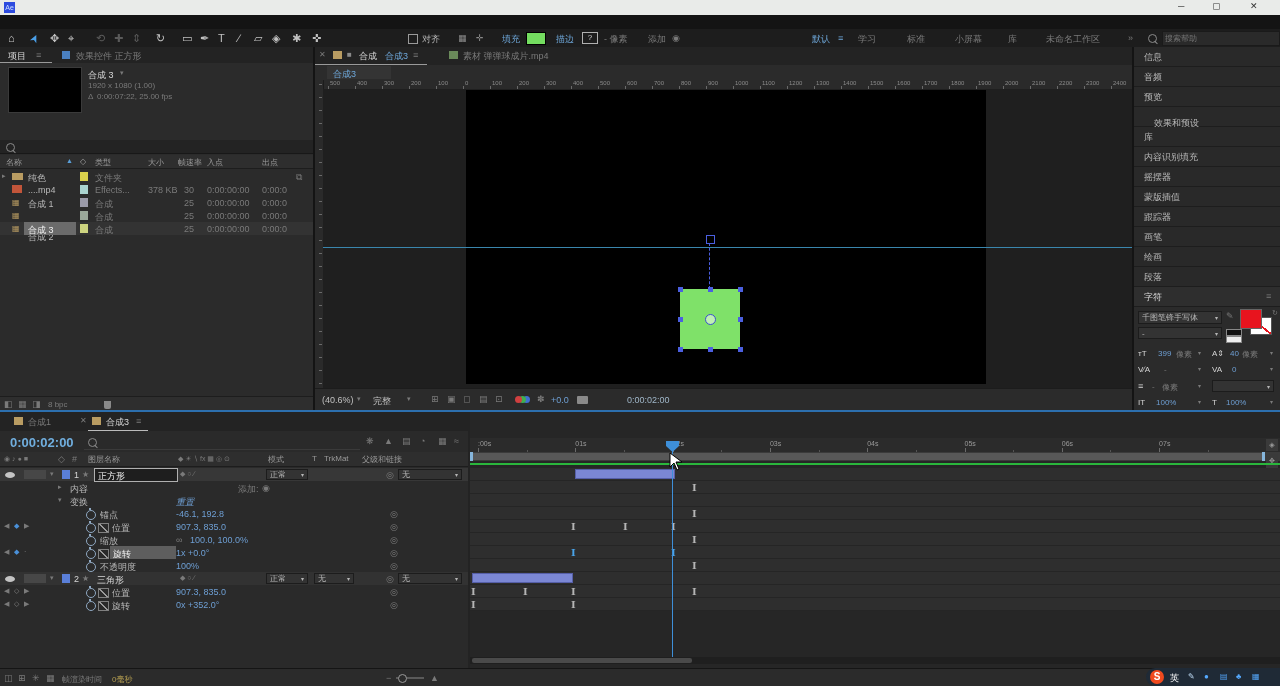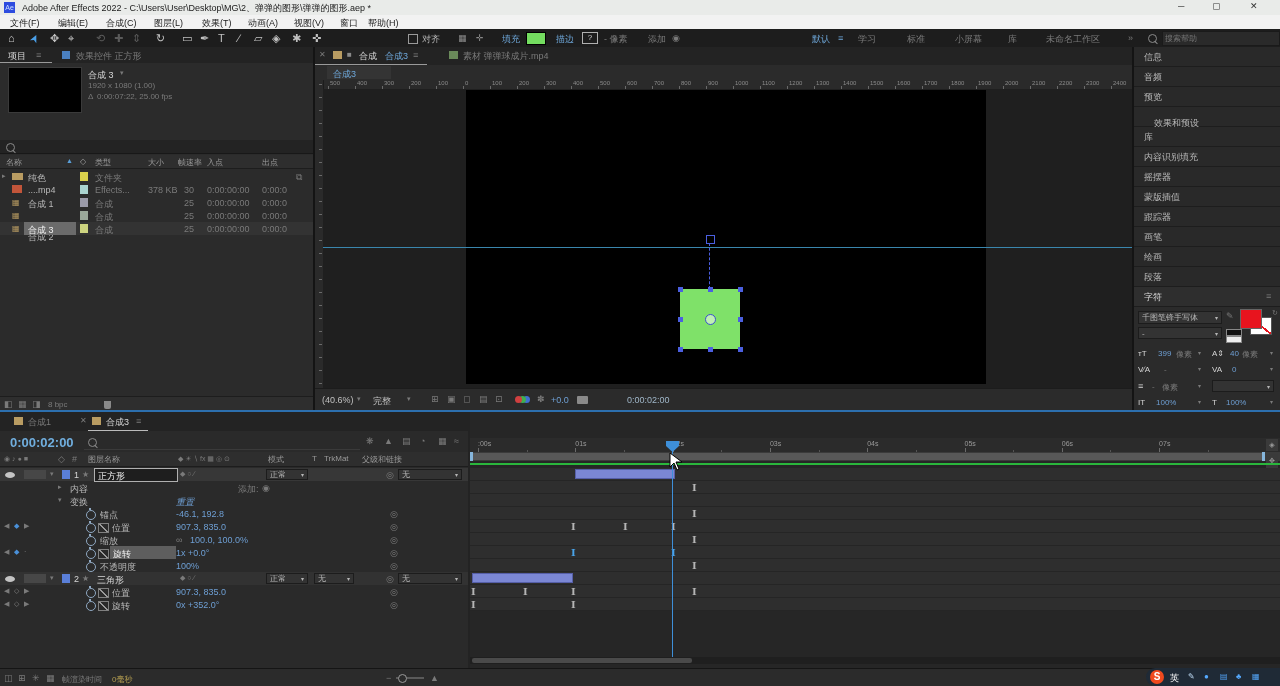--- a/index.html
+++ b/index.html
@@ -29,37 +29,25 @@
   .hdrco{font-size:8px;color:#9a9a9a;}
   input{outline:none;}
 </style>
 </head>
 <body>
 
 <div id="app">
 
   <div class="a" style="left:0;top:0;width:1280px;height:15px;background:#e9ebe9;">
     <span class="a" style="left:4px;top:2px;width:11px;height:11px;background:#2d4bdf;color:#cfe0ff;font-size:7px;text-align:center;line-height:11px;">Ae</span>
-    <span class="a t" style="left:22px;top:2px;color:#1b1b1b;font-size:9px;">Adobe After Effects 2022 - C:\Users\User\Desktop\MG\2、弹弹的图形\弹弹的图形.aep *</span>
     <span class="a" style="left:1178px;top:1px;color:#333;">─</span>
     <span class="a" style="left:1212px;top:1px;color:#333;">▢</span>
     <span class="a" style="left:1250px;top:1px;color:#333;">✕</span>
   </div>
 
-  <div class="a" style="left:0;top:15px;width:1280px;height:14px;background:#f2f2f2;color:#1b1b1b;">
-    <span class="a t" style="left:10px;top:2px;">文件(F)</span>
-    <span class="a t" style="left:58px;top:2px;">编辑(E)</span>
-    <span class="a t" style="left:106px;top:2px;">合成(C)</span>
-    <span class="a t" style="left:154px;top:2px;">图层(L)</span>
-    <span class="a t" style="left:202px;top:2px;">效果(T)</span>
-    <span class="a t" style="left:248px;top:2px;">动画(A)</span>
-    <span class="a t" style="left:294px;top:2px;">视图(V)</span>
-    <span class="a t" style="left:340px;top:2px;">窗口</span>
-    <span class="a t" style="left:368px;top:2px;">帮助(H)</span>
-  </div>
 
   <div class="a" style="left:0;top:29px;width:1280px;height:18px;background:#1d1d1d;">
     <span class="a" style="left:8px;top:3px;color:#c0c0c0;font-size:11px;">⌂</span>
     <span class="a" style="left:30px;top:3px;color:#4a9fe8;font-size:11px;transform:rotate(-65deg);">➤</span>
     <span class="a" style="left:50px;top:3px;color:#c0c0c0;font-size:11px;">✥</span>
     <span class="a" style="left:68px;top:3px;color:#c0c0c0;font-size:11px;">⌖</span>
     <span class="a" style="left:96px;top:3px;color:#5a5a5a;font-size:11px;">⟲</span>
     <span class="a" style="left:114px;top:3px;color:#5a5a5a;font-size:11px;">✚</span>
     <span class="a" style="left:132px;top:3px;color:#5a5a5a;font-size:11px;">⇕</span>
     <span class="a" style="left:156px;top:3px;color:#c0c0c0;font-size:11px;">↻</span>

